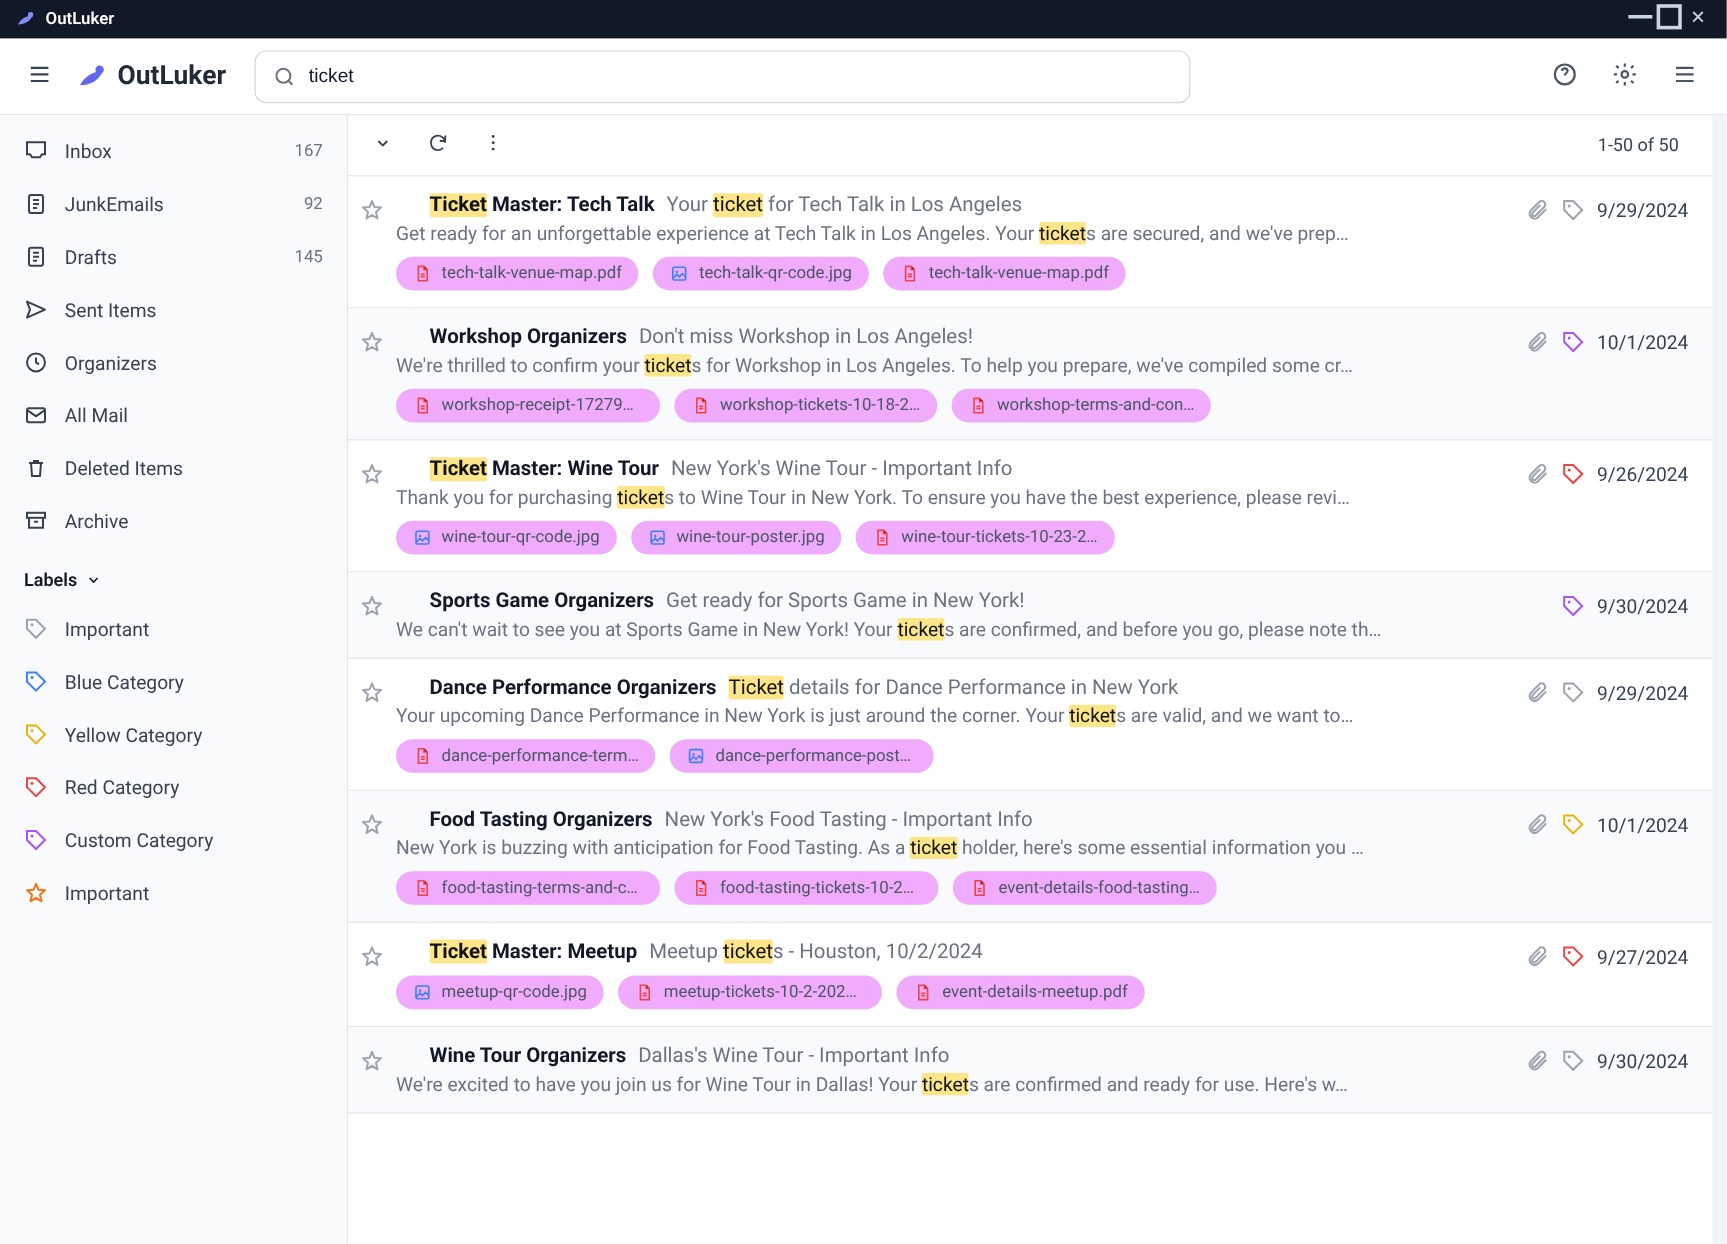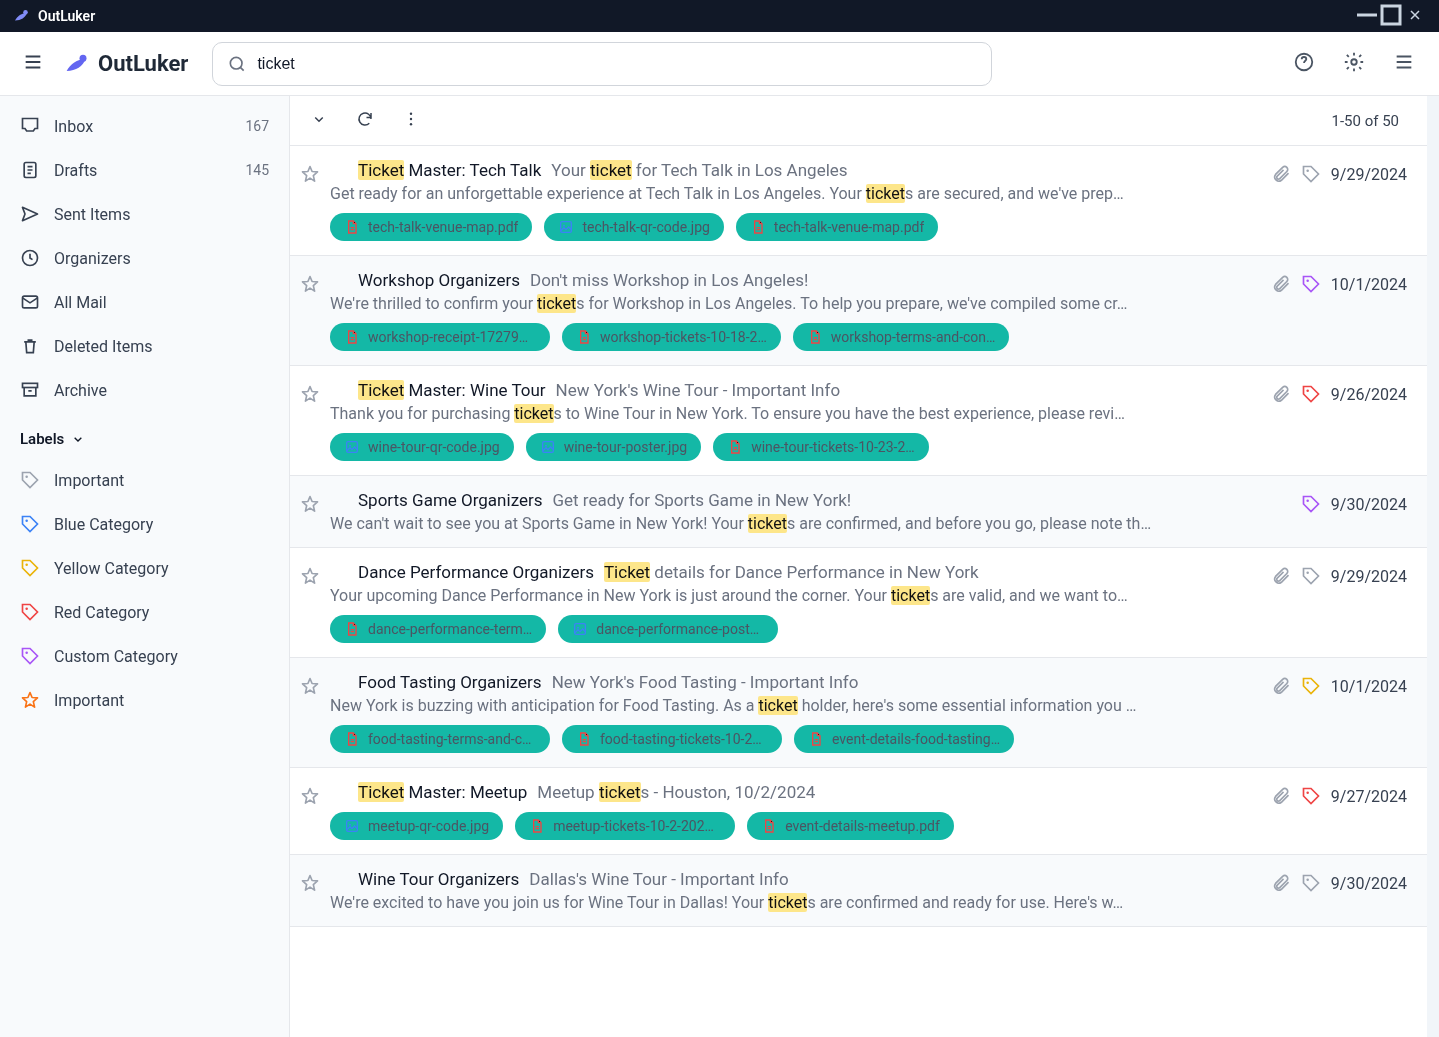--- a/index.html
+++ b/index.html
@@ -50,27 +50,27 @@
   .toolbar-spacer { flex: 1; }
   .pager { font-size: 15px; color: #374151; margin-right: 8px; }
   
   .list { flex: 1; overflow-y: auto; }
   .email { display: flex; align-items: flex-start; padding: 14px 20px 14px 10px; border-bottom: 1px solid #e5e7eb; gap: 10px; }
   .email.shade { background: #f8fafc; }
   .star-col { padding-top: 4px; }
   .star-col svg { width: 20px; height: 20px; color: #9ca3af; }
   .email-body { flex: 1; min-width: 0; }
   .line1 { display: flex; flex-wrap: wrap; align-items: baseline; gap: 10px; font-size: 17px; }
-  .sender { font-weight: 400; color: #111827; padding-left: 28px; }
+  .sender { font-weight: 700; color: #111827; padding-left: 28px; }
   .subject { color: #6b7280; }
   .snippet { color: #6b7280; font-size: 16px; margin-top: 4px; white-space: nowrap; overflow: hidden; text-overflow: ellipsis; }
   .hl { background: #fde68a; color:#111; border-radius:2px; }
   
   .attachments { display: flex; gap: 12px; margin-top: 10px; flex-wrap: wrap; }
-  .chip { display: inline-flex; align-items: center; gap: 8px; background: #14b8a6; border-radius: 14px; padding: 6px 14px; font-size: 14px; color: #4b5563; max-width: 220px; }
+  .chip { display: inline-flex; align-items: center; gap: 8px; background: #f0abfc; border-radius: 14px; padding: 6px 14px; font-size: 14px; color: #4b5563; max-width: 220px; }
   .chip span.fname { white-space: nowrap; overflow: hidden; text-overflow: ellipsis; }
   .chip svg { width: 16px; height: 16px; flex-shrink:0; }
   .chip-pdf svg { color: #ef4444; }
   .chip-img svg { color: #3b82f6; }
   
   .meta { display: flex; align-items: center; gap: 10px; padding-top: 4px; }
   .meta svg { width: 20px; height: 20px; color: #9ca3af; }
   .meta .date { font-size: 16px; color: #374151; min-width: 74px; text-align: center; }
   
   
@@ -211,20 +211,27 @@
           <svg viewBox="0 0 24 24">
             <use href="#i-inbox"></use>
           </svg>
     <span>Inbox</span>
     <span class="count">167</span>
         </div>
         <div class="nav-item">
           <svg viewBox="0 0 24 24">
             <use href="#i-file"></use>
           </svg>
+    <span>JunkEmails</span>
+    <span class="count">92</span>
+        </div>
+        <div class="nav-item">
+          <svg viewBox="0 0 24 24">
+            <use href="#i-file"></use>
+          </svg>
     <span>Drafts</span>
     <span class="count">145</span>
         </div>
         <div class="nav-item">
           <svg viewBox="0 0 24 24">
             <use href="#i-send"></use>
           </svg>
     <span>Sent Items</span>
     </div>
         <div class="nav-item">

